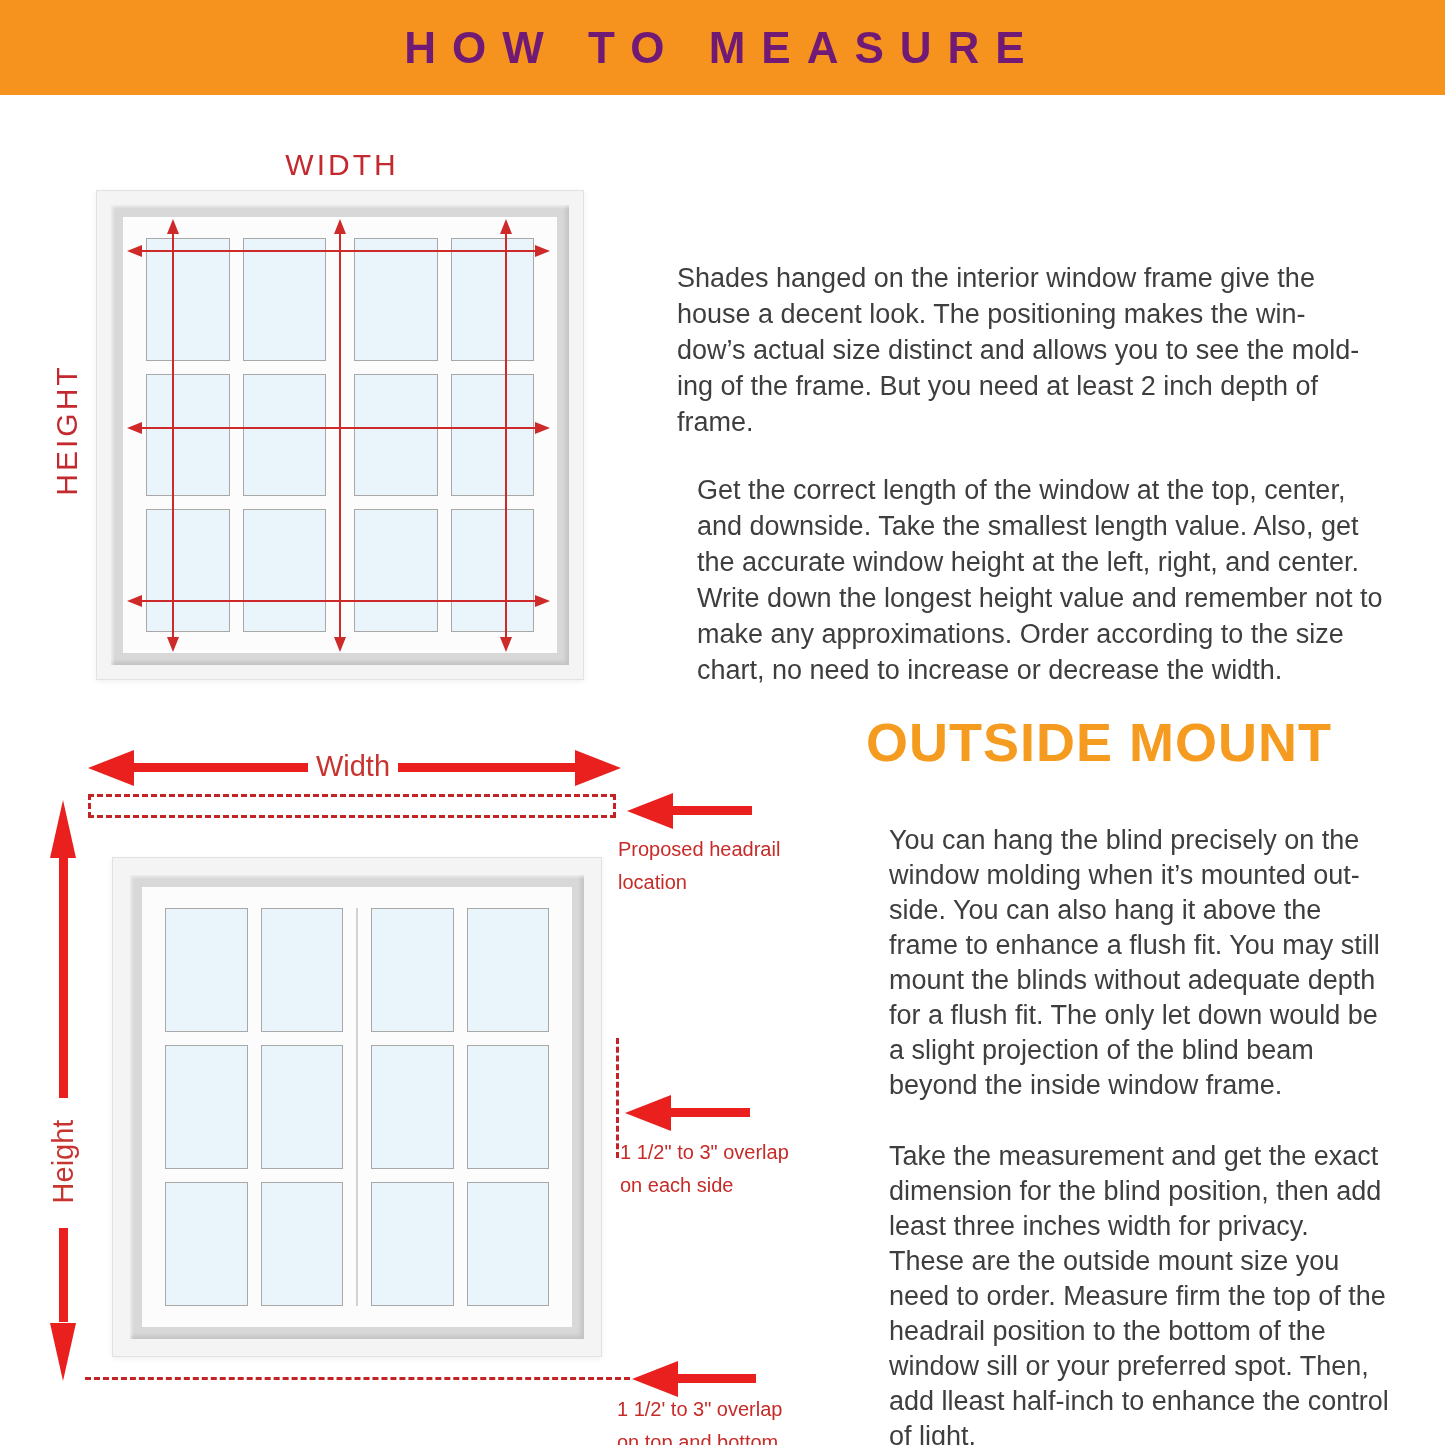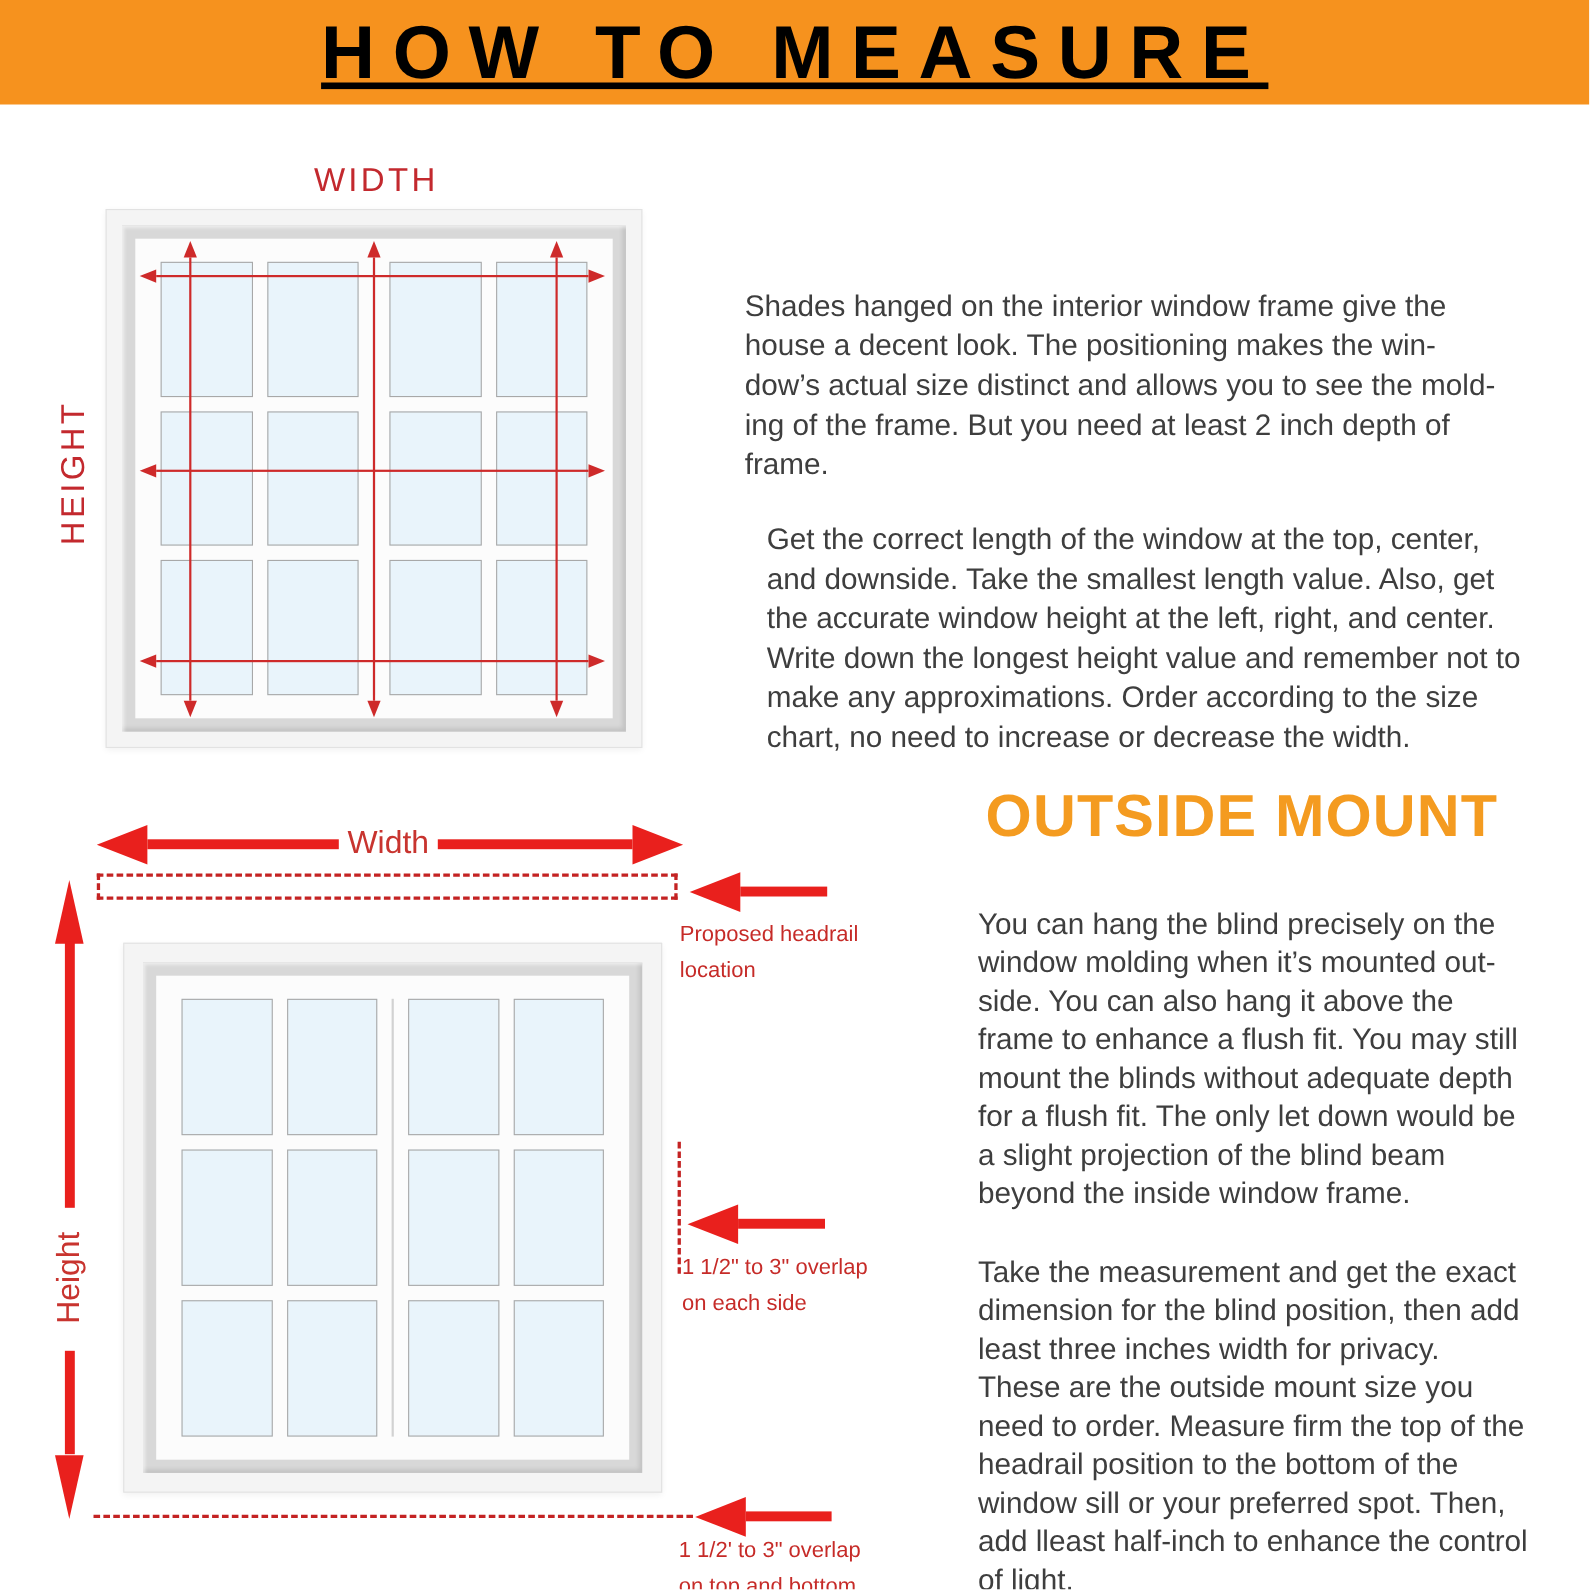--- a/index.html
+++ b/index.html
@@ -7,22 +7,22 @@
     position:relative; width:1445px; height:1445px; overflow:hidden;
     background:#fff; font-family:"Liberation Sans", sans-serif;
   }
 
   
   .banner {
     position:absolute; left:0; top:0; width:1445px; height:95px;
     background:#F6921E; display:flex; align-items:center; justify-content:center;
   }
   .banner h1 {
-    margin:0; color:#000000; font-size:68px; font-weight:bold;
-    letter-spacing:16px; white-space:nowrap;text-decoration:underline;
+    margin:0; color:#701a75; font-size:44px; font-weight:bold;
+    letter-spacing:16px; white-space:nowrap;
   }
 
   
   .window {
     position:absolute; background:#f4f4f4; border:1px solid #e2e2e2;
     padding:14px; box-sizing:border-box; box-shadow:0 2px 6px rgba(0,0,0,.06);
   }
   .w-gray  {
     width:100%; height:100%; background:#d8d8d8; padding:12px; box-sizing:border-box;
     box-shadow:inset 2px 2px 3px rgba(255,255,255,.55), inset -3px -3px 4px rgba(0,0,0,.10);
@@ -206,21 +206,21 @@
   <div class="dash-v" style="left:616px; top:1038px; height:120px;"></div>
   <div class="shaft-h head-left" style="left:671px; top:1108px; width:79px;"></div>
   <div class="red-note" style="left:620px; top:1136px; width:260px;">1 1/2" to 3" overlap
 on each side</div>
 
   <div class="dash-h" style="left:85px; top:1377px; width:545px;"></div>
   <div class="shaft-h head-left" style="left:678px; top:1374px; width:78px;"></div>
   <div class="red-note" style="left:617px; top:1393px; width:290px;">1 1/2' to 3" overlap
 on top and bottom</div>
 
-  <h2 class="mount-heading" style="left:844px; top:711px; width:570px;">OUTSIDE MOUNT</h2>
+  <h2 class="mount-heading" style="left:814px; top:711px; width:570px;">OUTSIDE MOUNT</h2>
   <p class="body-text outside" style="left:872px; top:806px; width:575px;">You can hang the blind precisely on the
 window molding when it’s mounted out-
 side. You can also hang it above the
 frame to enhance a flush fit. You may still
 mount the blinds without adequate depth
 for a flush fit. The only let down would be
 a slight projection of the blind beam
 beyond the inside window frame.</p>
   <p class="body-text outside" style="left:872px; top:1122px; width:575px;">Take the measurement and get the exact
 dimension for the blind position, then add

